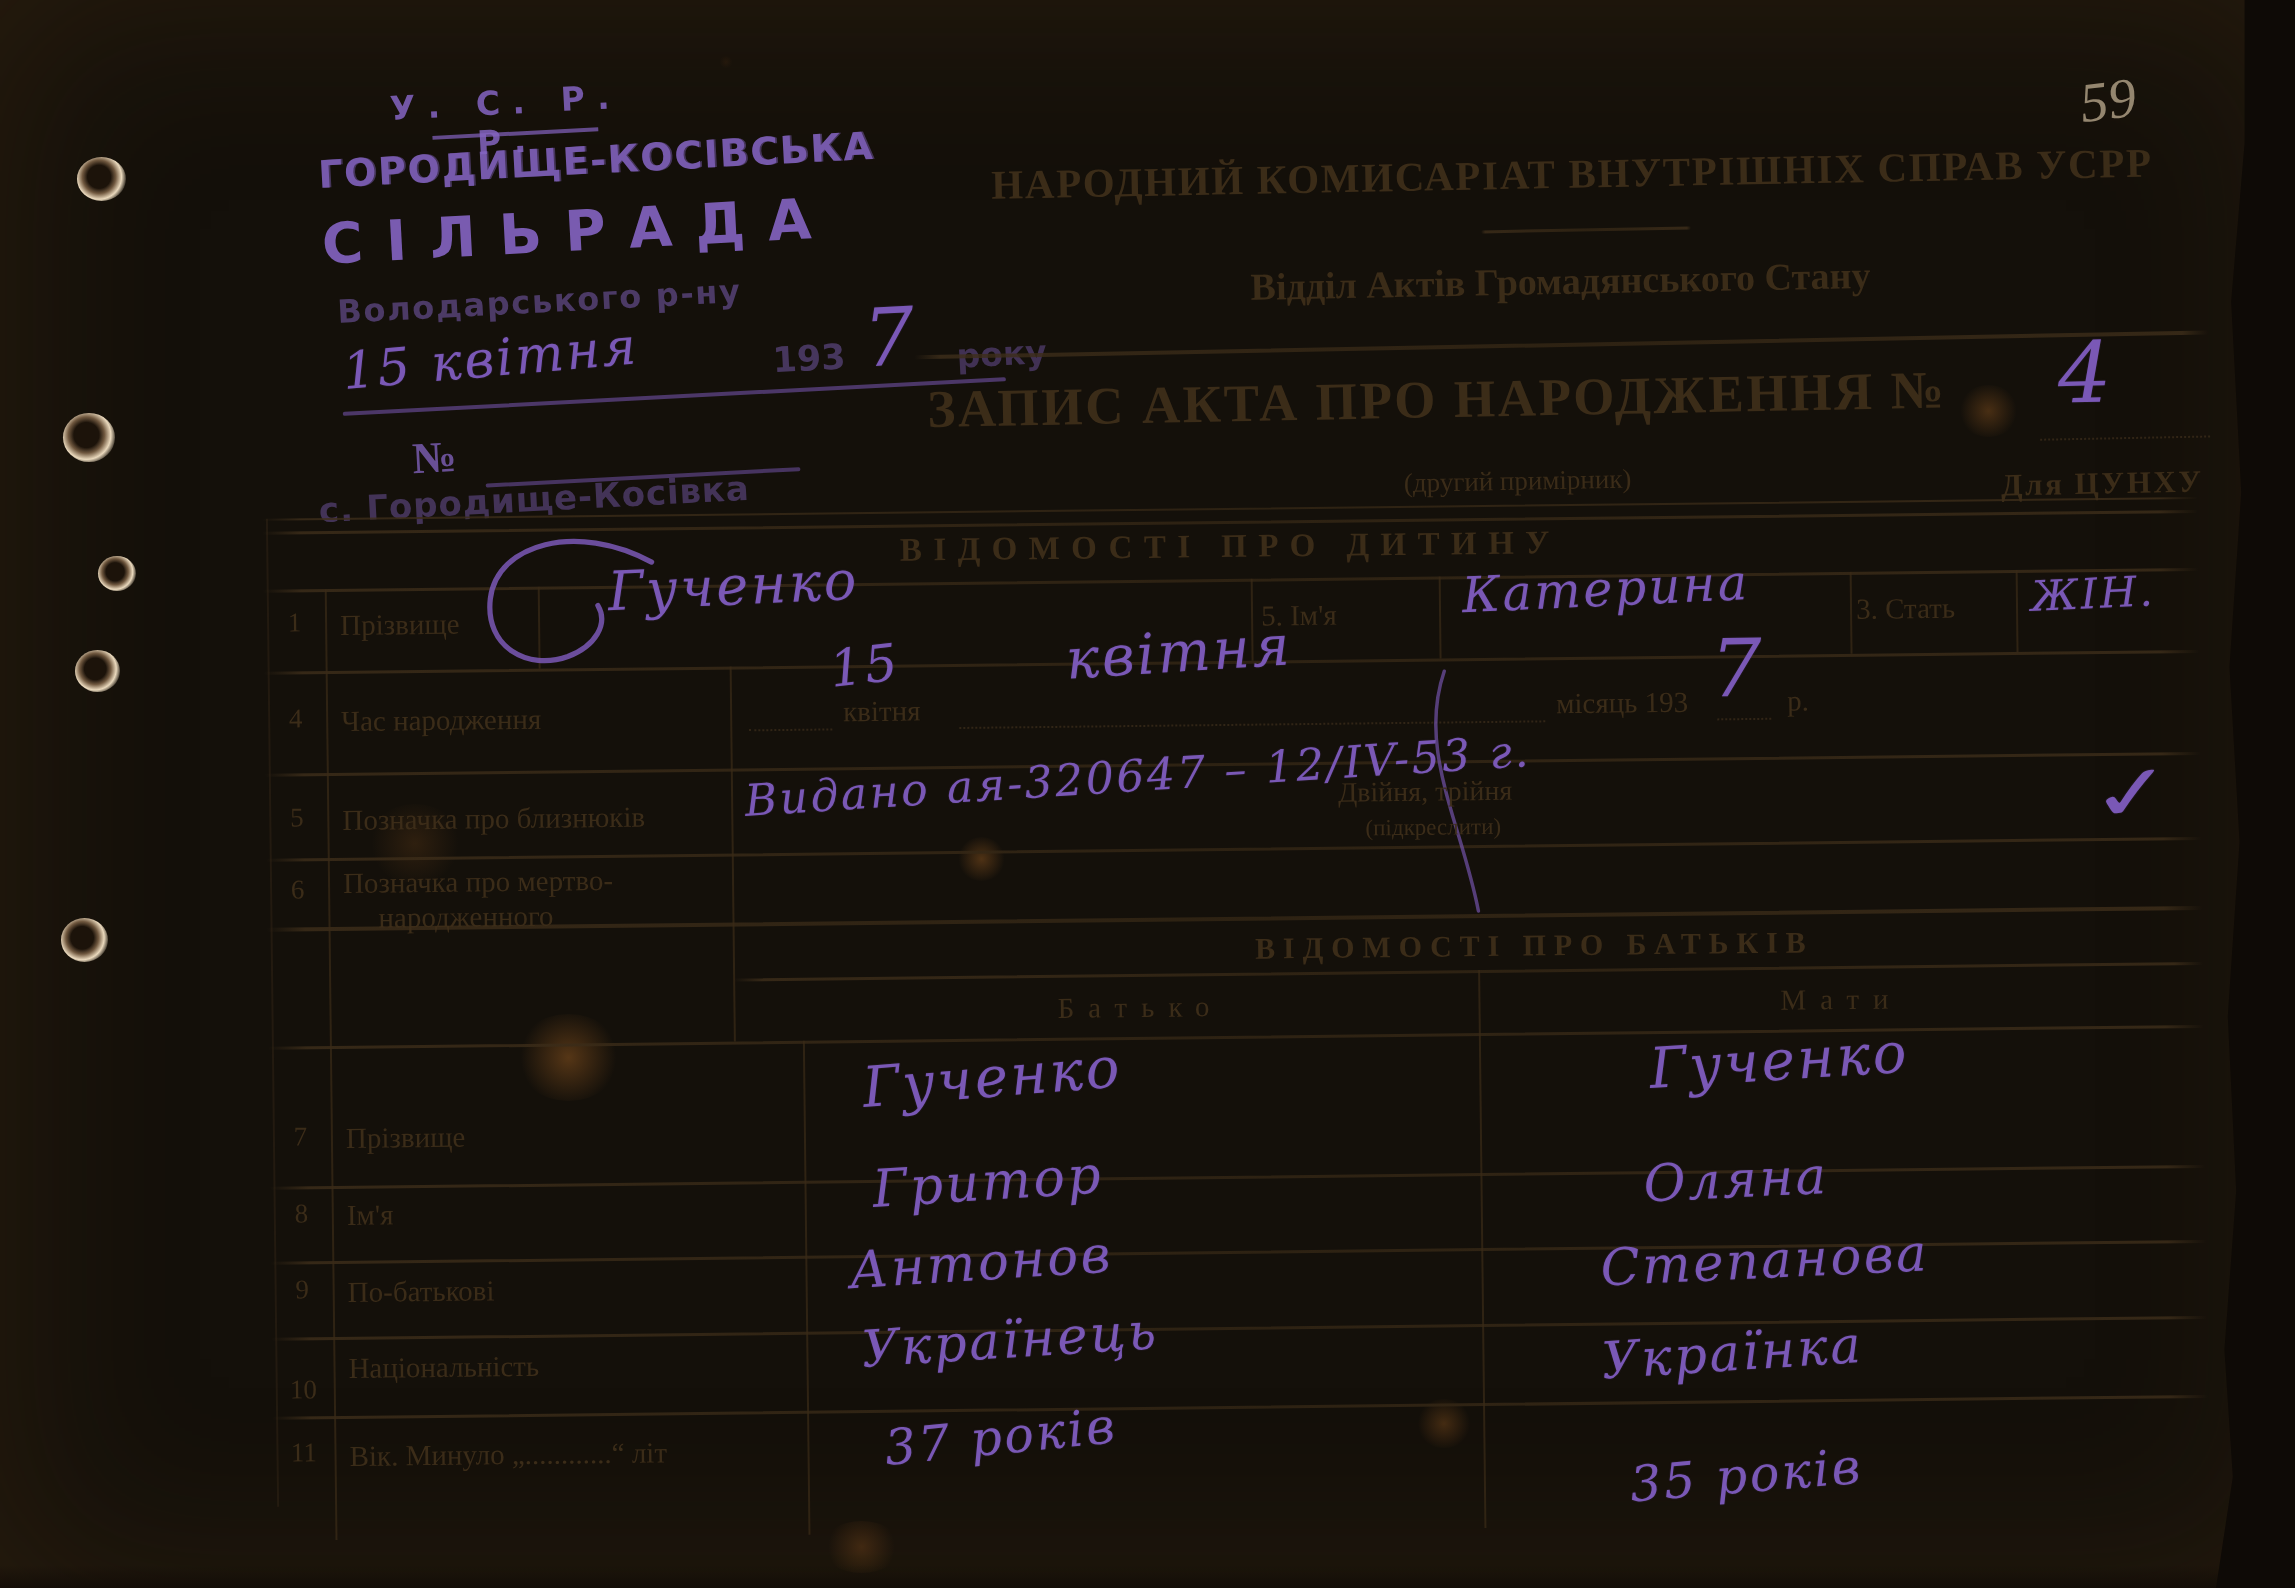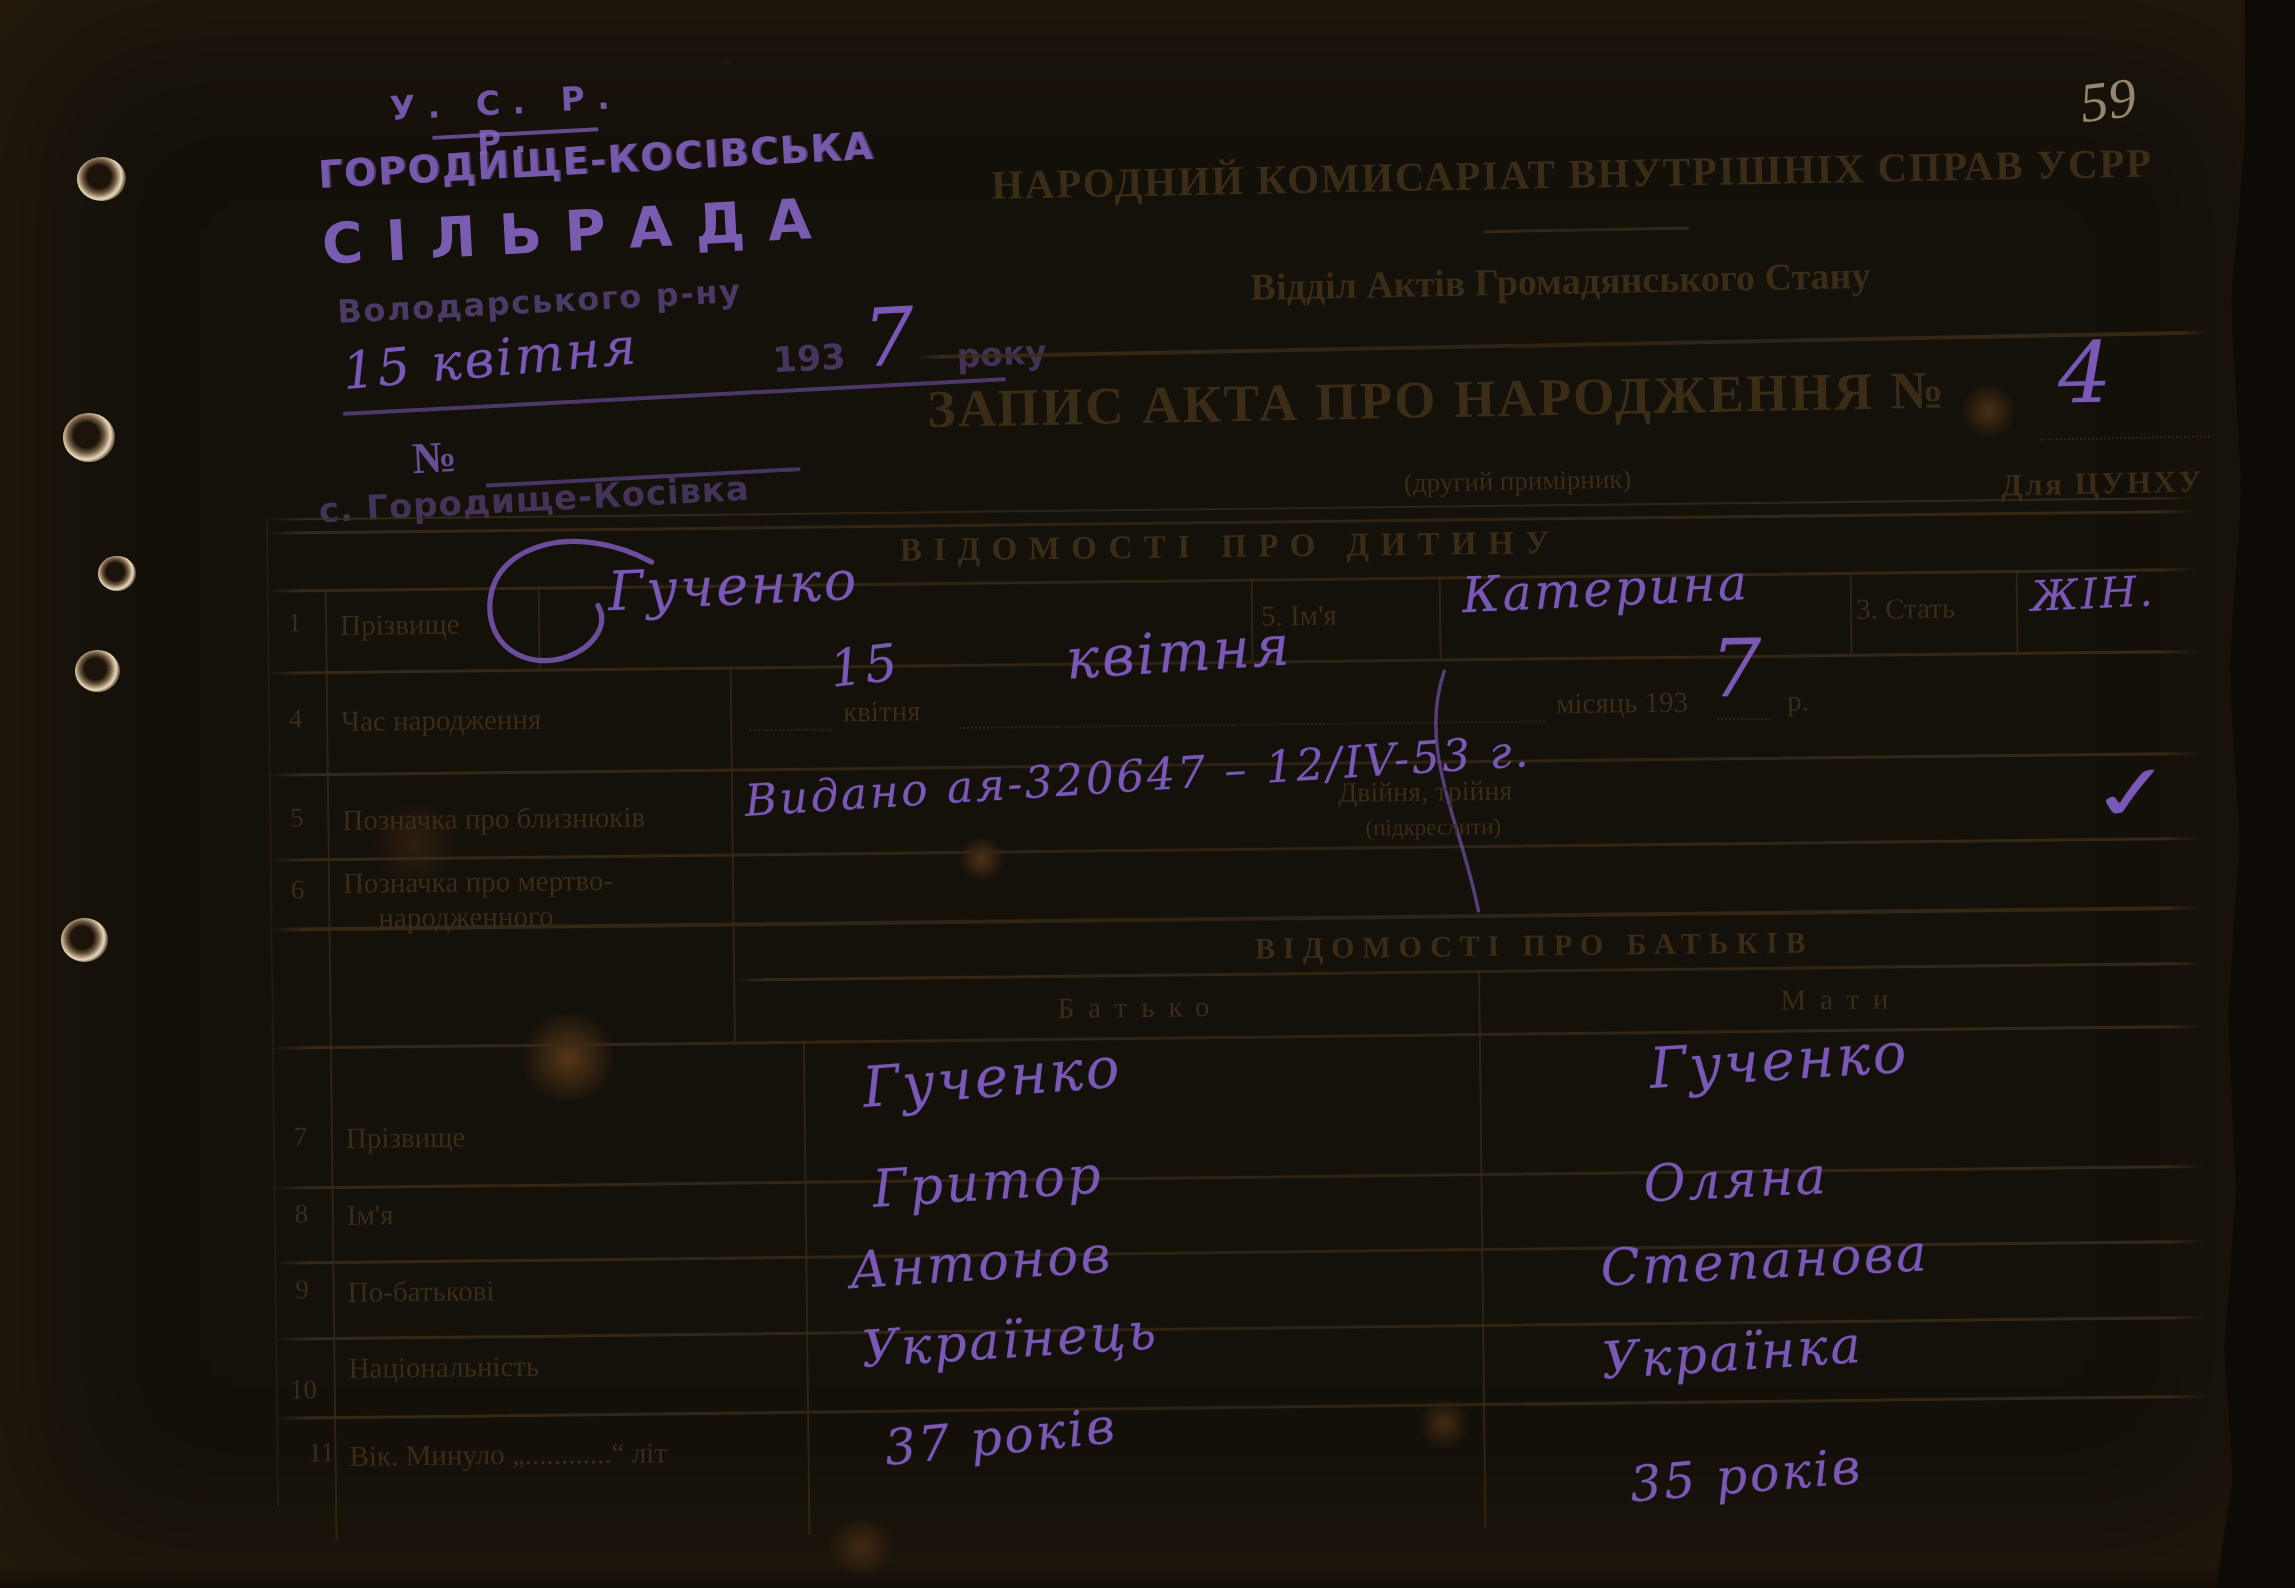--- a/index.html
+++ b/index.html
@@ -171,21 +171,21 @@
       <div class="abs print ctr" style="left:7px;top:774px;width:49px;font-size:27px;">9</div>
       <div class="abs print" style="left:77px;top:776px;font-size:29px;">По-батькові</div>
       <div class="abs hand" style="left:579px;top:740px;font-size:51px;transform:rotate(-3deg);">Антонов</div>
       <div class="abs hand" style="left:1330px;top:747px;font-size:51px;transform:rotate(-2deg);">Степанова</div>
 
       <div class="abs print ctr" style="left:7px;top:850px;width:49px;font-size:27px;margin-top:24px;">10</div>
       <div class="abs print" style="left:77px;top:852px;font-size:29px;">Національність</div>
       <div class="abs hand" style="left:590px;top:818px;font-size:51px;transform:rotate(-3deg);">Українець</div>
       <div class="abs hand" style="left:1330px;top:839px;font-size:51px;transform:rotate(-3deg);">Українка</div>
 
-      <div class="abs print ctr" style="left:13px;top:937px;width:49px;font-size:27px;text-align:right;">11</div>
+      <div class="abs print ctr" style="left:7px;top:937px;width:49px;font-size:27px;">11</div>
       <div class="abs print" style="left:77px;top:940px;font-size:29px;">Вік. Минуло „............“ літ</div>
       <div class="abs hand" style="left:612px;top:916px;font-size:49px;transform:rotate(-5deg);">37 років</div>
       <div class="abs hand" style="left:1357px;top:963px;font-size:49px;transform:rotate(-4deg);">35 років</div>
     </div>
   </div>
 
   <div class="edge-bottom"></div>
   <div class="edge-right"></div>
 </div>
 

